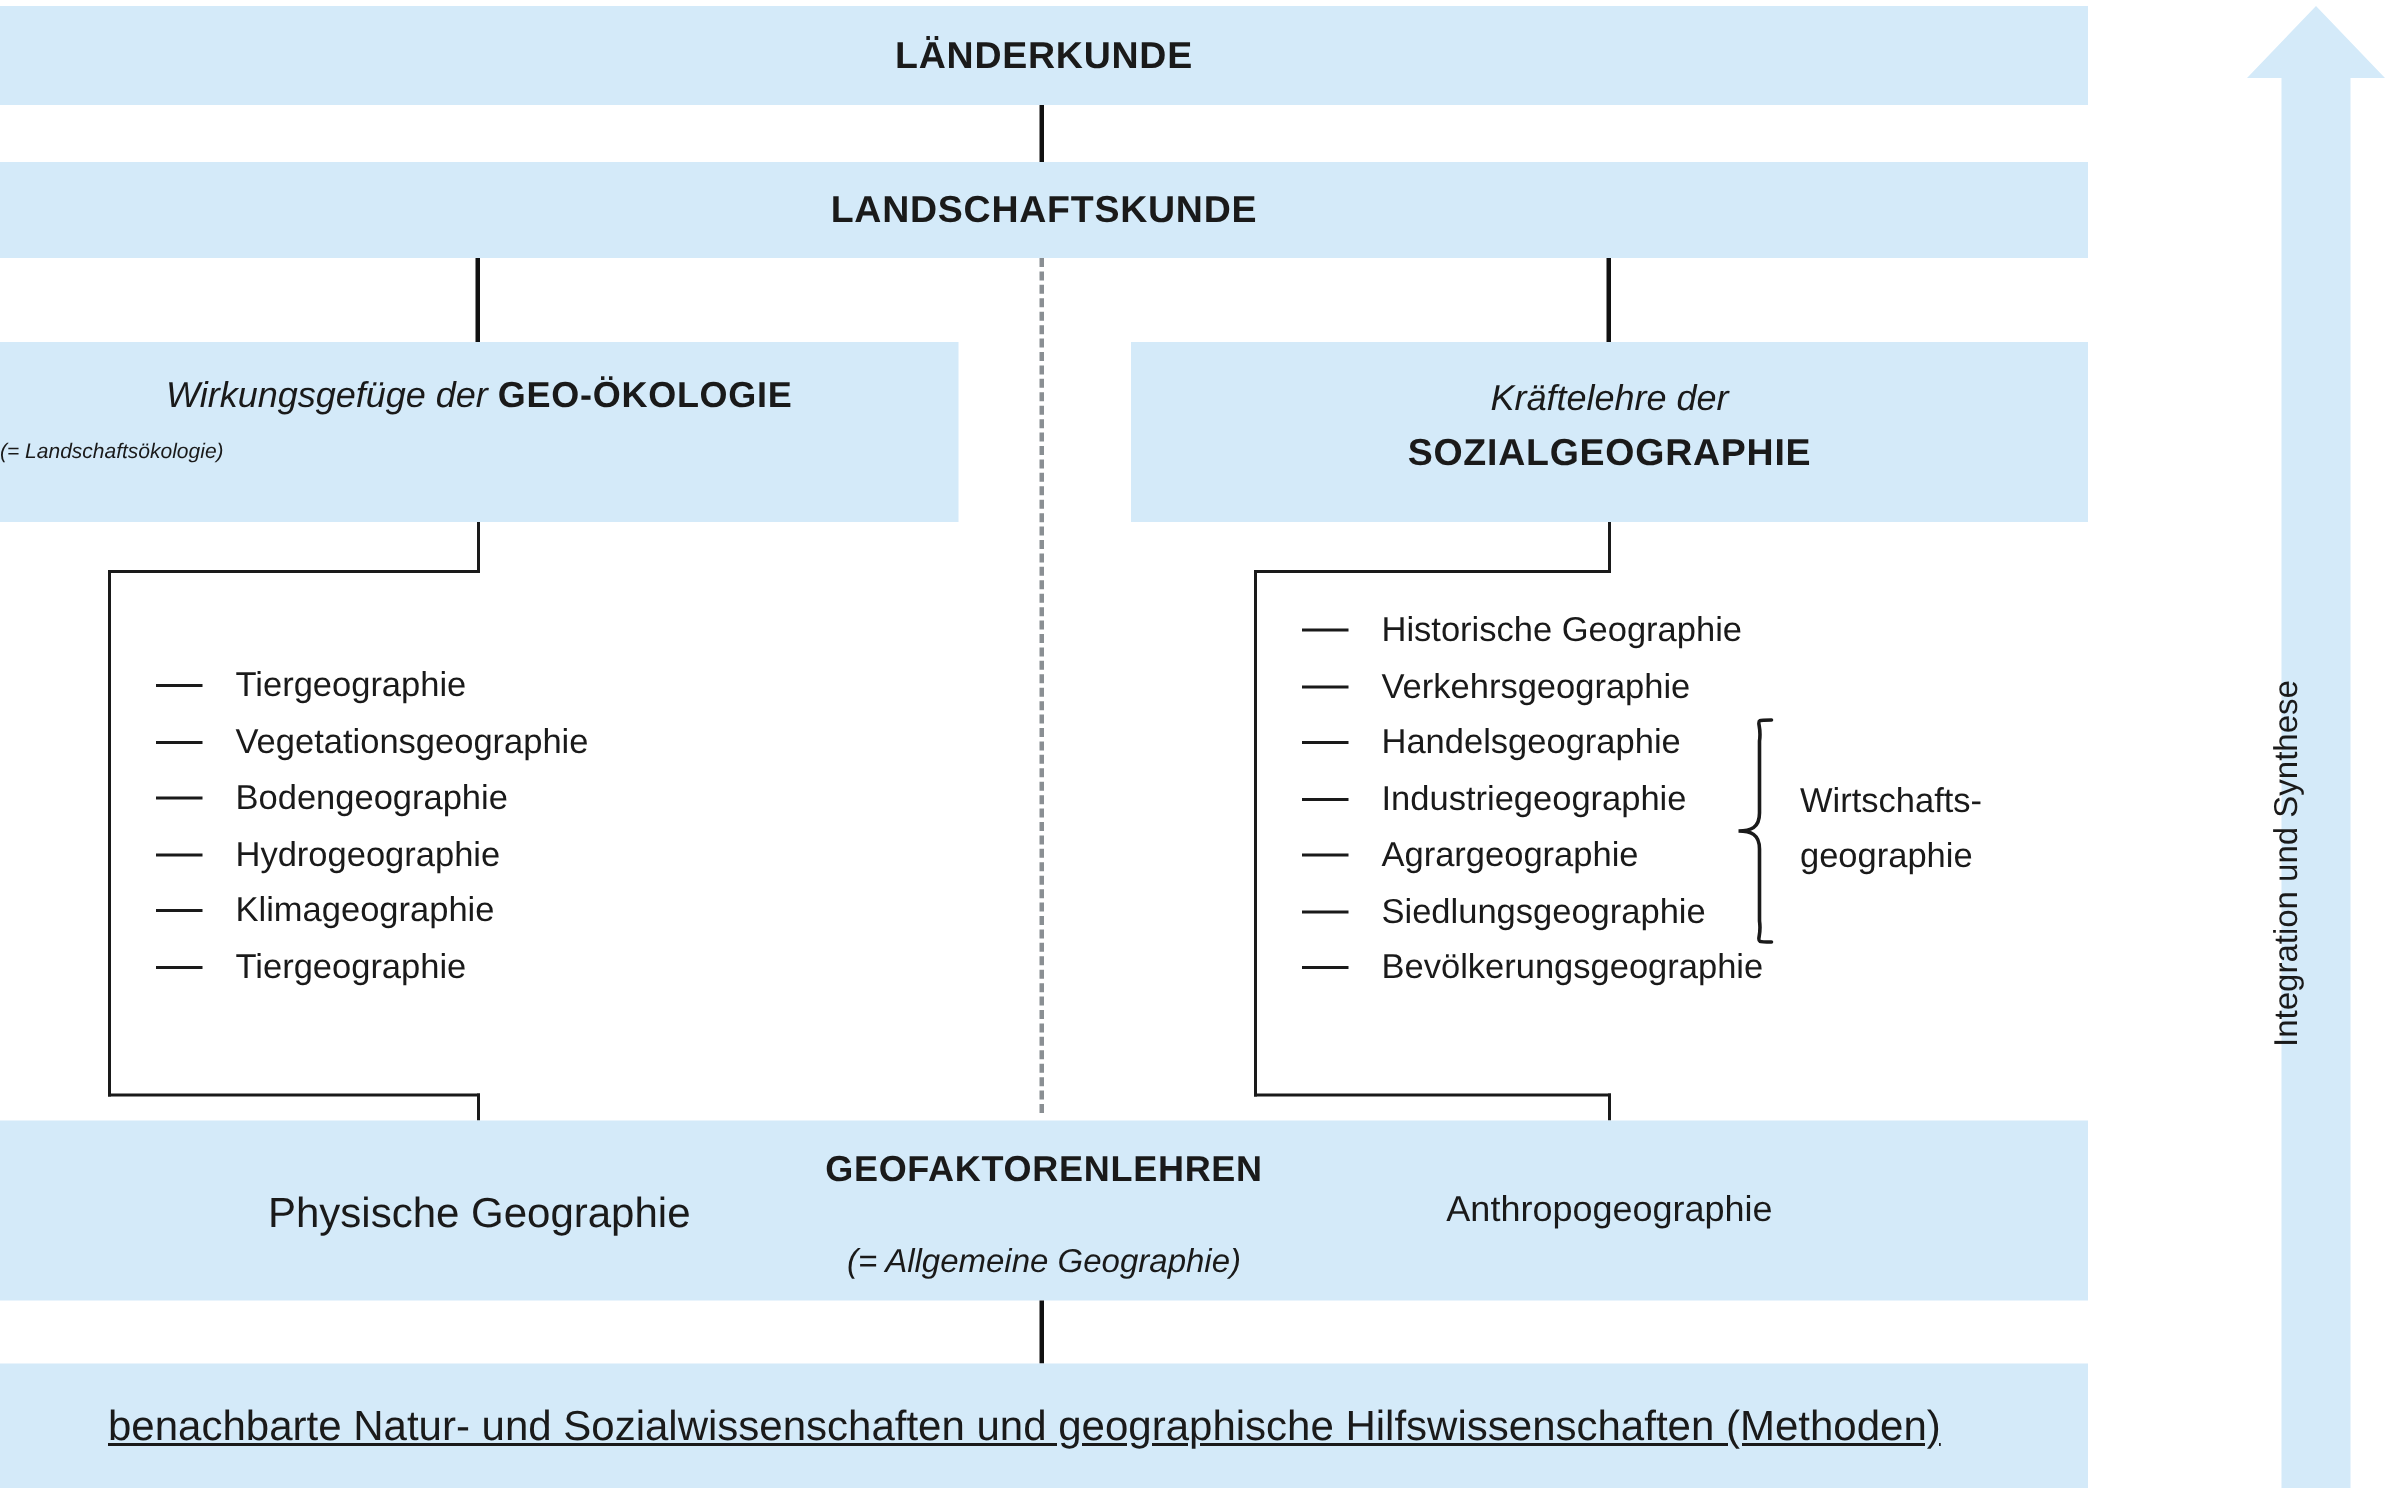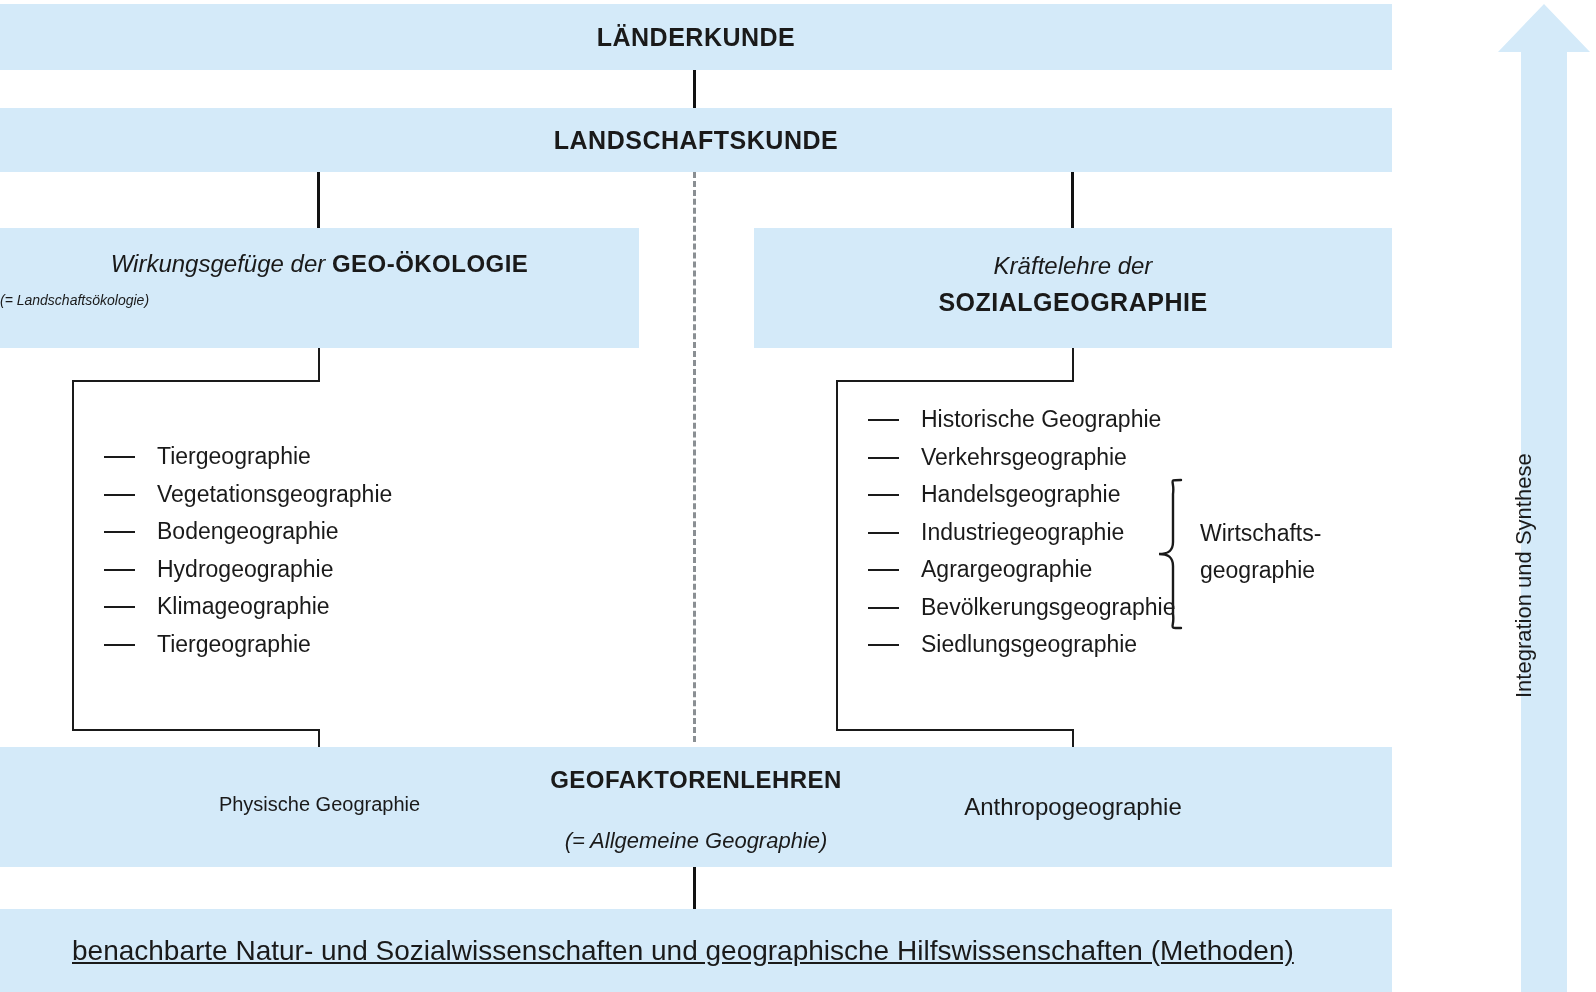--- a/index.html
+++ b/index.html
@@ -192,38 +192,38 @@
     <div class="leaf-row">
       <span class="leaf-tick"></span>
       <span class="leaf-label">Industriegeographie</span>
     </div>
     <div class="leaf-row">
       <span class="leaf-tick"></span>
       <span class="leaf-label">Agrargeographie</span>
     </div>
     <div class="leaf-row">
       <span class="leaf-tick"></span>
+      <span class="leaf-label">Siedlungsgeographie</span>
+    </div>
+    <div class="leaf-row">
+      <span class="leaf-tick"></span>
       <span class="leaf-label">Bevölkerungsgeographie</span>
-    </div>
-    <div class="leaf-row">
-      <span class="leaf-tick"></span>
-      <span class="leaf-label">Siedlungsgeographie</span>
     </div>
   </div>
 
   <svg class="arrow-wrap" style="left:1155px; top:478px;" width="40" height="152" viewBox="0 0 40 152">
     <path d="M 26 2 C 12 2 20 2 18 16 L 18 64 C 18 74 12 76 4 76 C 12 76 18 78 18 88 L 18 136 C 20 150 12 150 26 150" fill="none" stroke="#1a1a1a" stroke-width="2.4" stroke-linecap="round"></path>
   </svg>
   <div class="brace-label" style="left:1200px; top:515px;">
     <div>Wirtschafts-</div>
     <div>geographie</div>
   </div>
 
   <div class="bar" style="left:0; top:747px; width:1392px; height:120px;"></div>
-  <div class="bar-title" style="left:0; top:793px; width:639px; text-align:center; font-size:20px;">Physische Geographie</div>
+  <div class="bar-title" style="left:0; top:793px; width:639px; text-align:center; font-size:28px;">Physische Geographie</div>
   <div class="bar-title tcap" style="left:446px; top:766px; width:500px; text-align:center; font-size:24px;">GEOFAKTORENLEHREN</div>
   <div class="bar-title sub-italic" style="left:446px; top:828px; width:500px; text-align:center; font-size:22px;">(= Allgemeine Geographie)</div>
   <div class="bar-title" style="left:754px; top:793px; width:638px; text-align:center; font-size:24px;">Anthropogeographie</div>
 
   <div class="vline" style="left:693px; top:867px; height:42px;"></div>
 
   <div class="bar" style="left:0; top:909px; width:1392px; height:83px;"></div>
   <div class="bar-title" style="left:72px; top:909px; width:1300px; height:83px; line-height:83px; font-size:28px;text-decoration:underline;">benachbarte Natur- und Sozialwissenschaften und geographische Hilfswissenschaften (Methoden)</div>
 
   <svg class="arrow-wrap" style="left:1494px; top:0;" width="102" height="992" viewBox="0 0 102 992">

